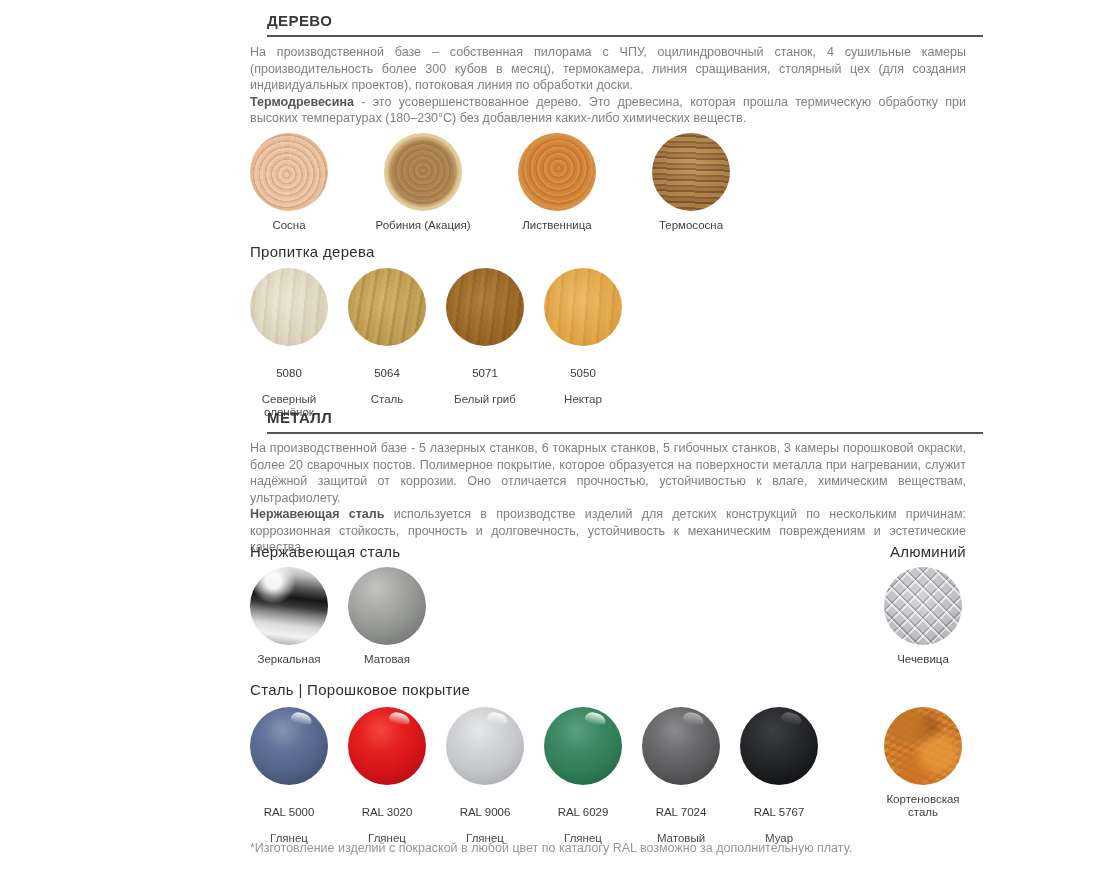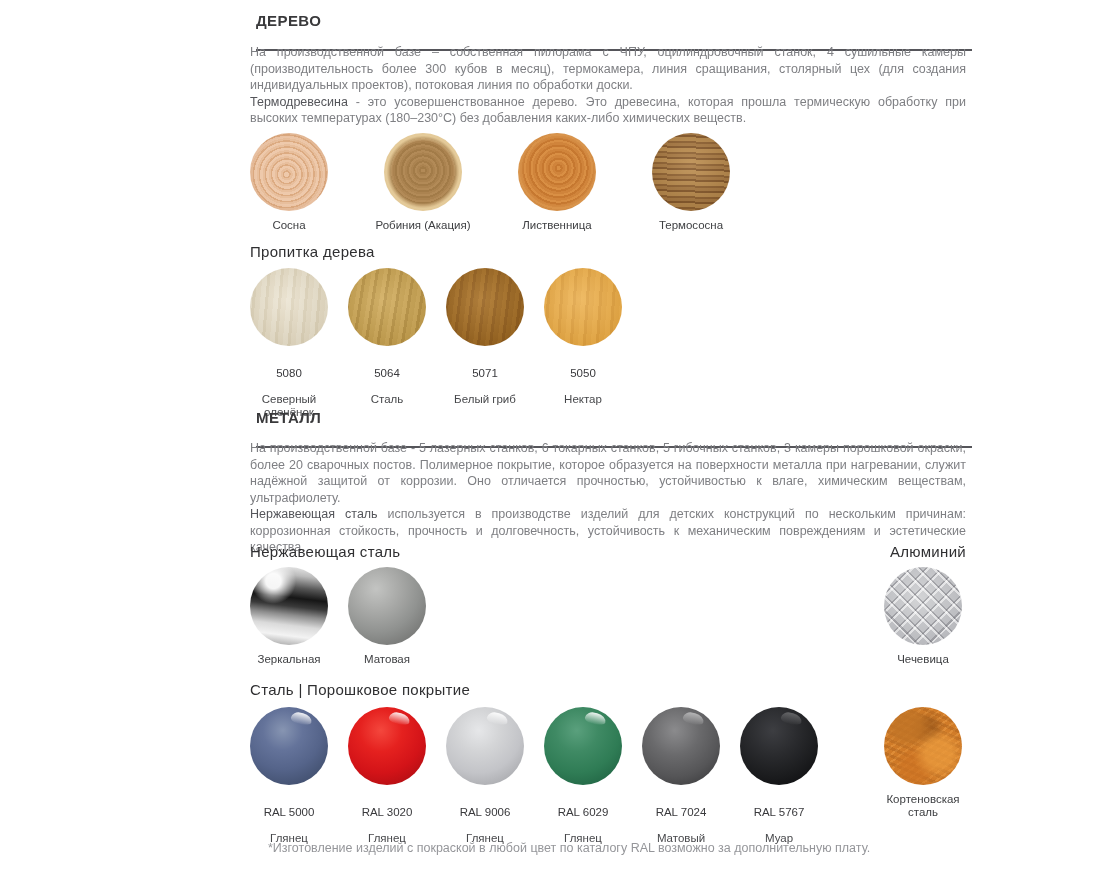--- a/index.html
+++ b/index.html
@@ -2,31 +2,31 @@
 <html><head>
 <meta charset="utf-8">
 <style>
   html,body { margin:0; padding:0; background:#ffffff; }
   .page {
     position:relative; width:1110px; height:879px; background:#ffffff;
     font-family:"Liberation Sans", sans-serif; overflow:hidden;
   }
   
   .sec-head {
-    position:absolute; left:256px; width:716px;
+    position:absolute; left:267px; width:716px;
     font-size:15px; font-weight:bold; color:#39393b; letter-spacing:.4px;
-    padding-bottom:20px; border-bottom:2px solid #55555a;
+    padding-bottom:6px; border-bottom:2px solid #55555a;
   }
   
   .body-text {
     position:absolute; left:250px; width:716px;
     font-size:12.5px; line-height:16.5px; color:#7e7f83; text-align:justify;
   }
   .body-text p { margin:0; }
-  .lead { font-weight:normal; color:#54555a; }
+  .lead { font-weight:bold; color:#54555a; }
   
   .sub-head {
     position:absolute; left:250px; width:716px;
     font-size:15px; color:#2f2f31; letter-spacing:.3px;
   }
   .sub-head .right { float:right; }
   
   .swatch-row { position:absolute; left:250px; display:flex; }
   .cell { position:relative; width:78px; margin-right:20px; }
   .circle { width:78px; height:78px; border-radius:50%; }
@@ -254,15 +254,15 @@
       </div>
     </div>
   </div>
 
   <div class="solo" style="left:884px; top:707px;">
     <div class="circle tex-corten"></div>
     <div class="cap">Кортеновская
 сталь</div>
   </div>
 
-  <div class="footnote" style="top:841px;margin-left:18px;">*Изготовление изделий с покраской в любой цвет по каталогу RAL возможно за дополнительную плату.</div>
+  <div class="footnote" style="top:841px;">*Изготовление изделий с покраской в любой цвет по каталогу RAL возможно за дополнительную плату.</div>
 
 </div>
 
 </body></html>

